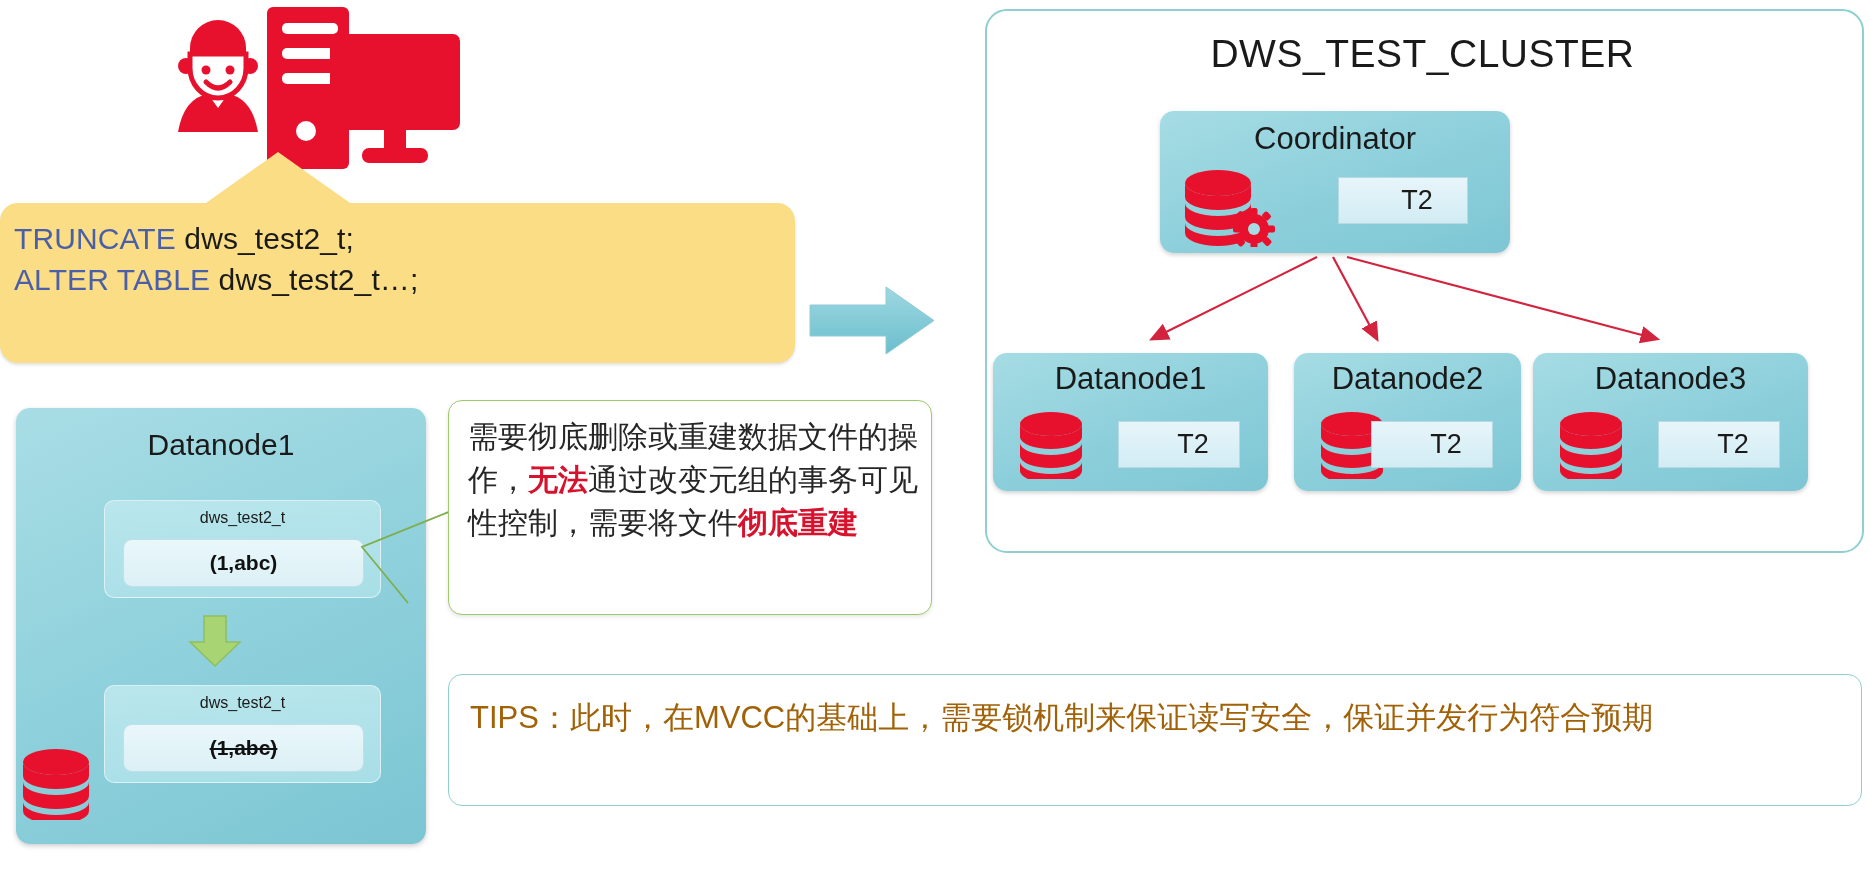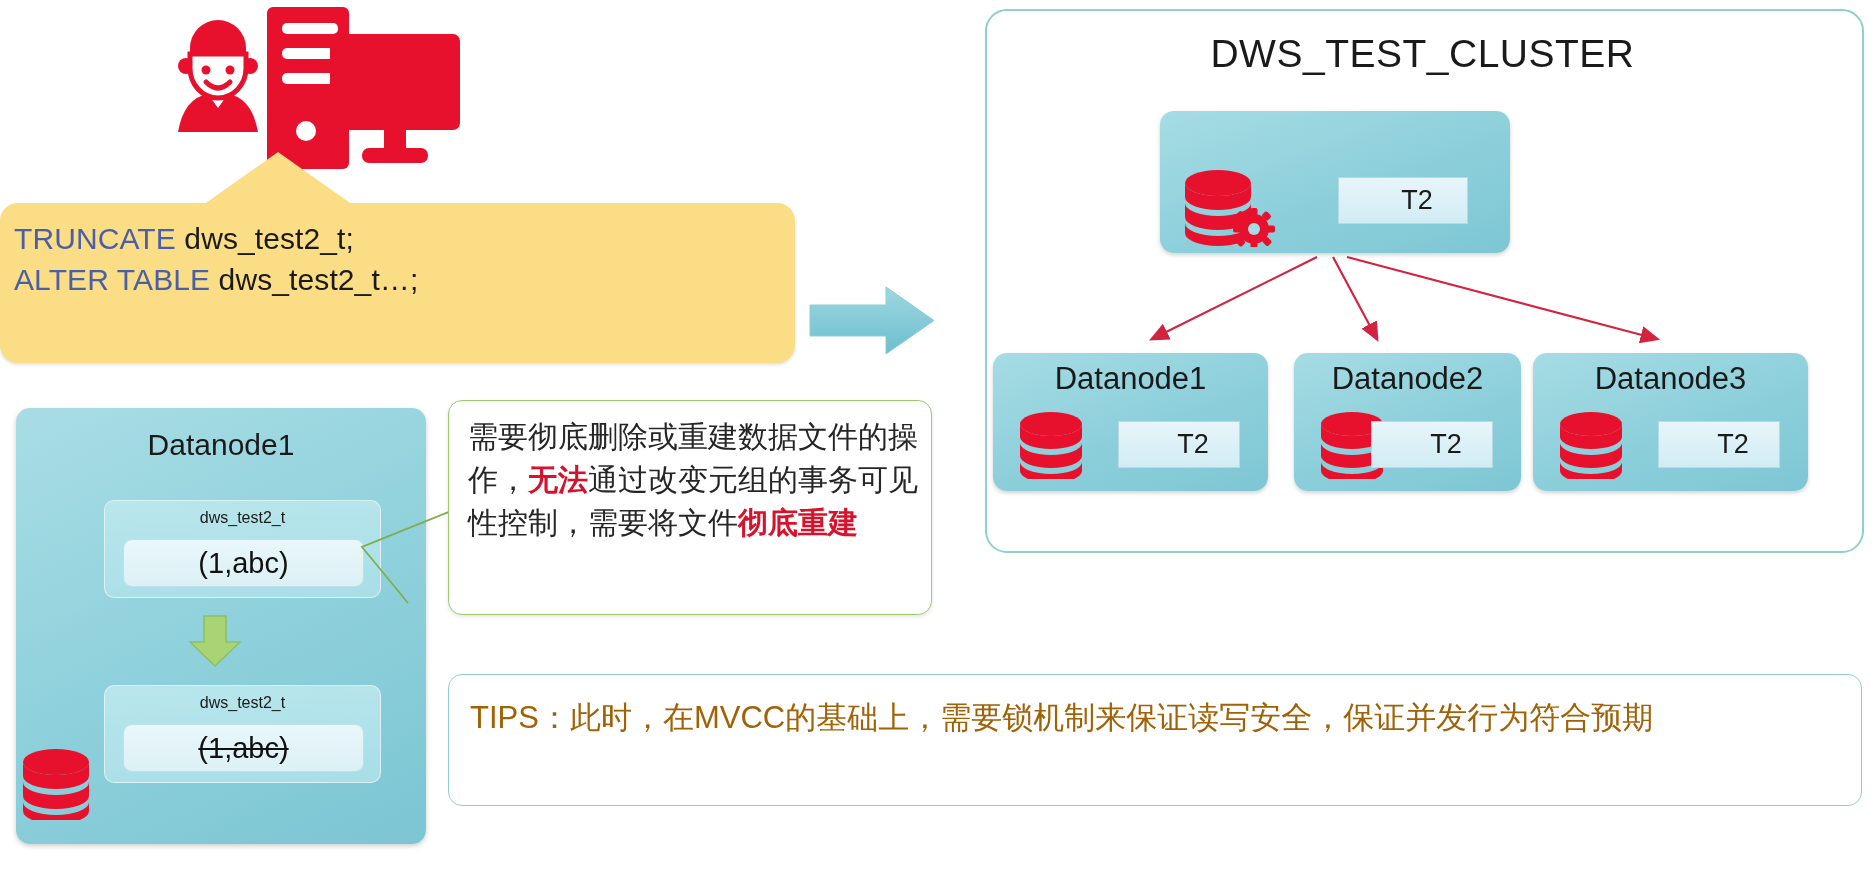--- a/index.html
+++ b/index.html
@@ -122,21 +122,21 @@
   .tbl-name {
     position: absolute; left: 0; right: 0; top: 8px;
     text-align: center; font-size: 16px; color: #1a1a1a;
   }
   .tbl-row {
     position: absolute;
     background: linear-gradient(180deg,#e9f7fa 0%, #dcf0f5 100%);
     border: 1px solid #bfe0e8;
     border-radius: 9px;
     display: flex; align-items: center; justify-content: center;
-    font-size: 29px; color: #111;
+    font-size: 21px; color: #111; font-weight: bold;
   }
   .struck { text-decoration: line-through; text-decoration-thickness: 2px; }
 
   #tbl-top { left: 104px; top: 500px; width: 275px; height: 96px; }
   #tbl-top .tbl-row { left: 18px; top: 38px; width: 239px; height: 46px; }
   #tbl-bot { left: 104px; top: 685px; width: 275px; height: 96px; }
   #tbl-bot .tbl-row { left: 18px; top: 38px; width: 239px; height: 46px; }
   #green-down-arrow { left: 187px; top: 614px; width: 56px; height: 54px; }
   #dn-detail-db { left: 20px; top: 748px; }
 
@@ -234,20 +234,21 @@
     </marker>
   </defs>
   <g stroke="#d3243f" stroke-width="2.2" fill="none" marker-end="url(#redarrow)">
     <line x1="332" y1="248" x2="167" y2="330"></line>
     <line x1="348" y1="248" x2="392" y2="330"></line>
     <line x1="362" y1="248" x2="672" y2="330"></line>
   </g>
 </svg>
 
 <div class="abs node-card" id="coordinator">
+  <div class="node-title">Coordinator</div>
   <div class="db-icon">
     <svg width="95" height="78" viewBox="0 0 95 78" xmlns="http://www.w3.org/2000/svg">
       <g fill="#e8112d">
         <ellipse cx="36" cy="14" rx="33" ry="13"></ellipse>
         <path d="M3 14 v14 a33 13 0 0 0 66 0 v-14 a33 13 0 0 1 -66 0 z"></path>
         <path d="M3 34 v14 a33 13 0 0 0 66 0 v-14 a33 13 0 0 1 -66 0 z"></path>
         <path d="M3 54 v10 a33 13 0 0 0 66 0 v-10 a33 13 0 0 1 -66 0 z"></path>
         <path d="M69 47 l5 0 l2 -7 l7 3 l-1 -7 l7 -1 l-4 -6 l5 -5 l-7 -2 l1 -7 l-7 2 l-3 -6 l-5 5 z" transform="translate(5,22) rotate(20 76 40)" opacity="0"></path>
       </g>
       <g transform="translate(52,40)">

